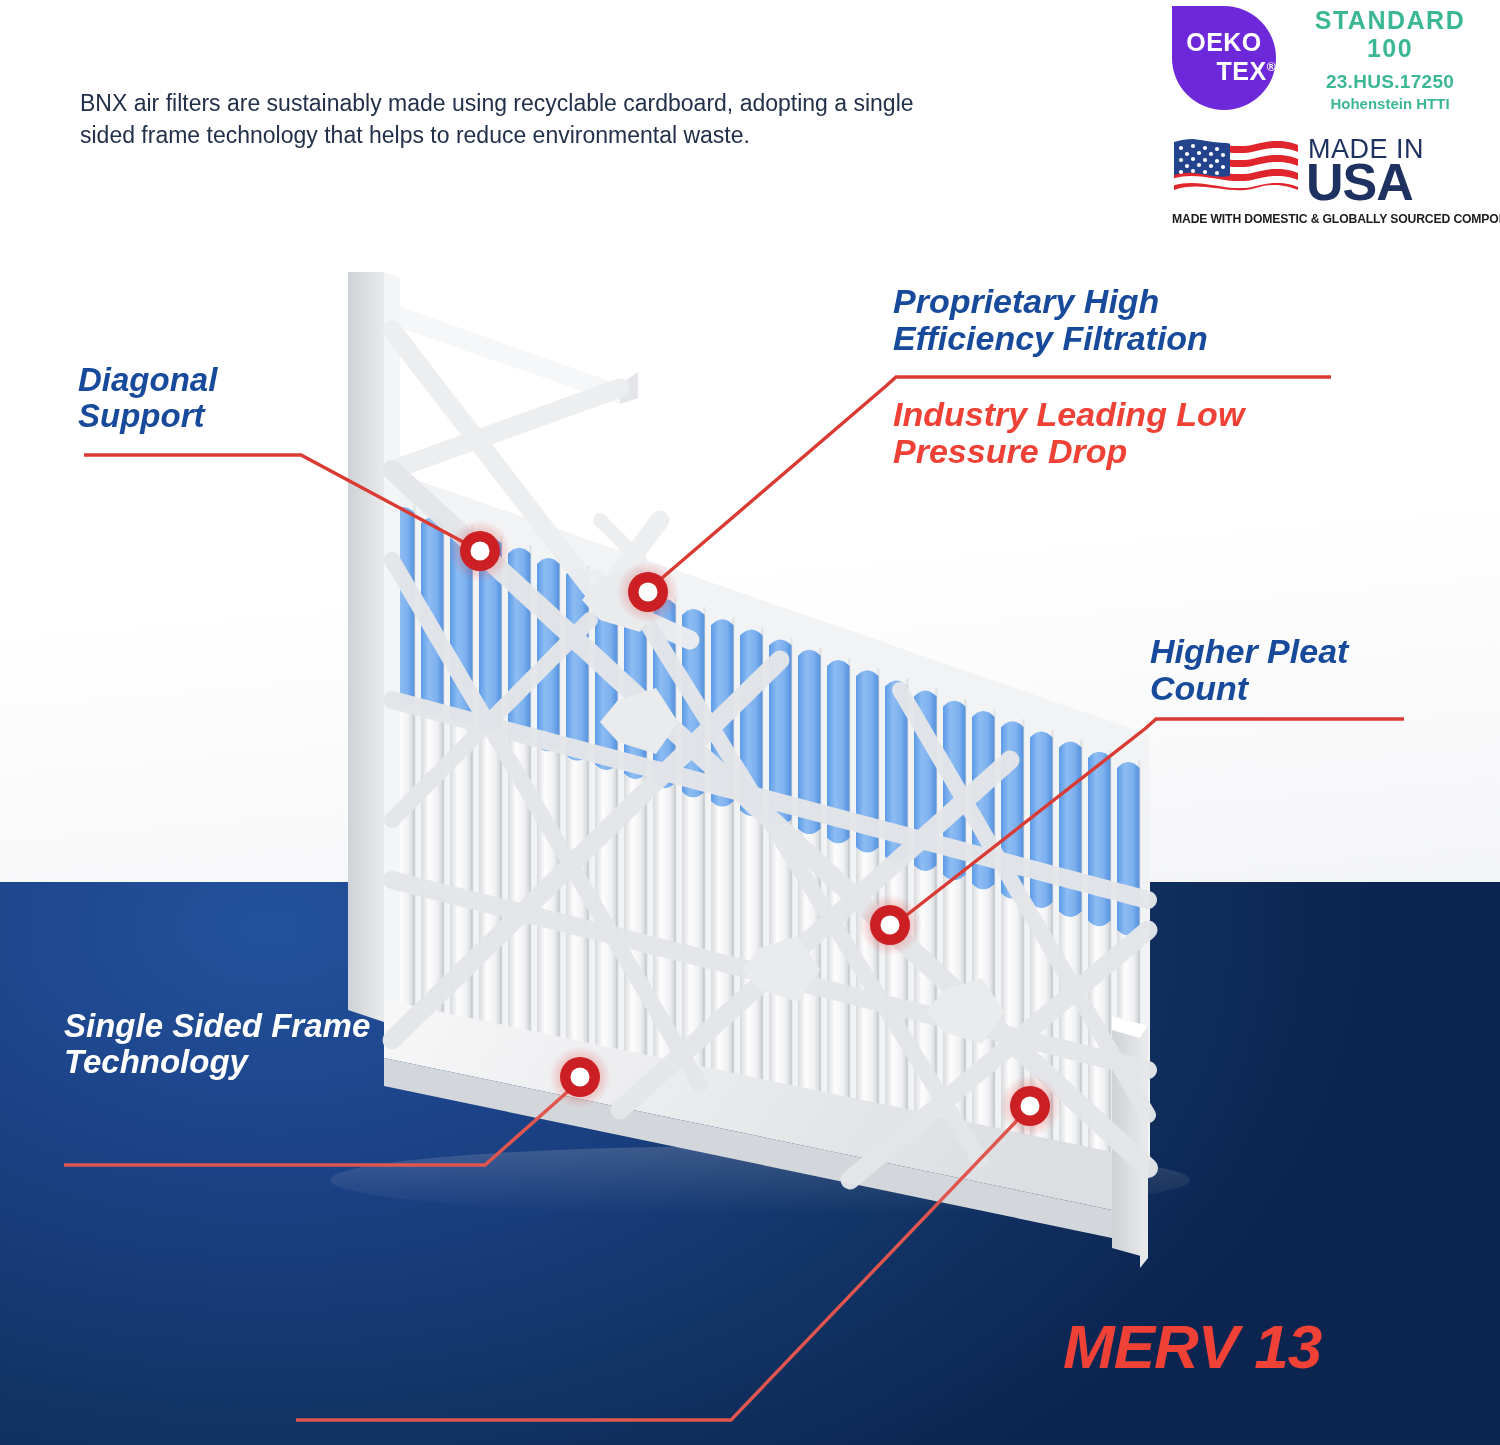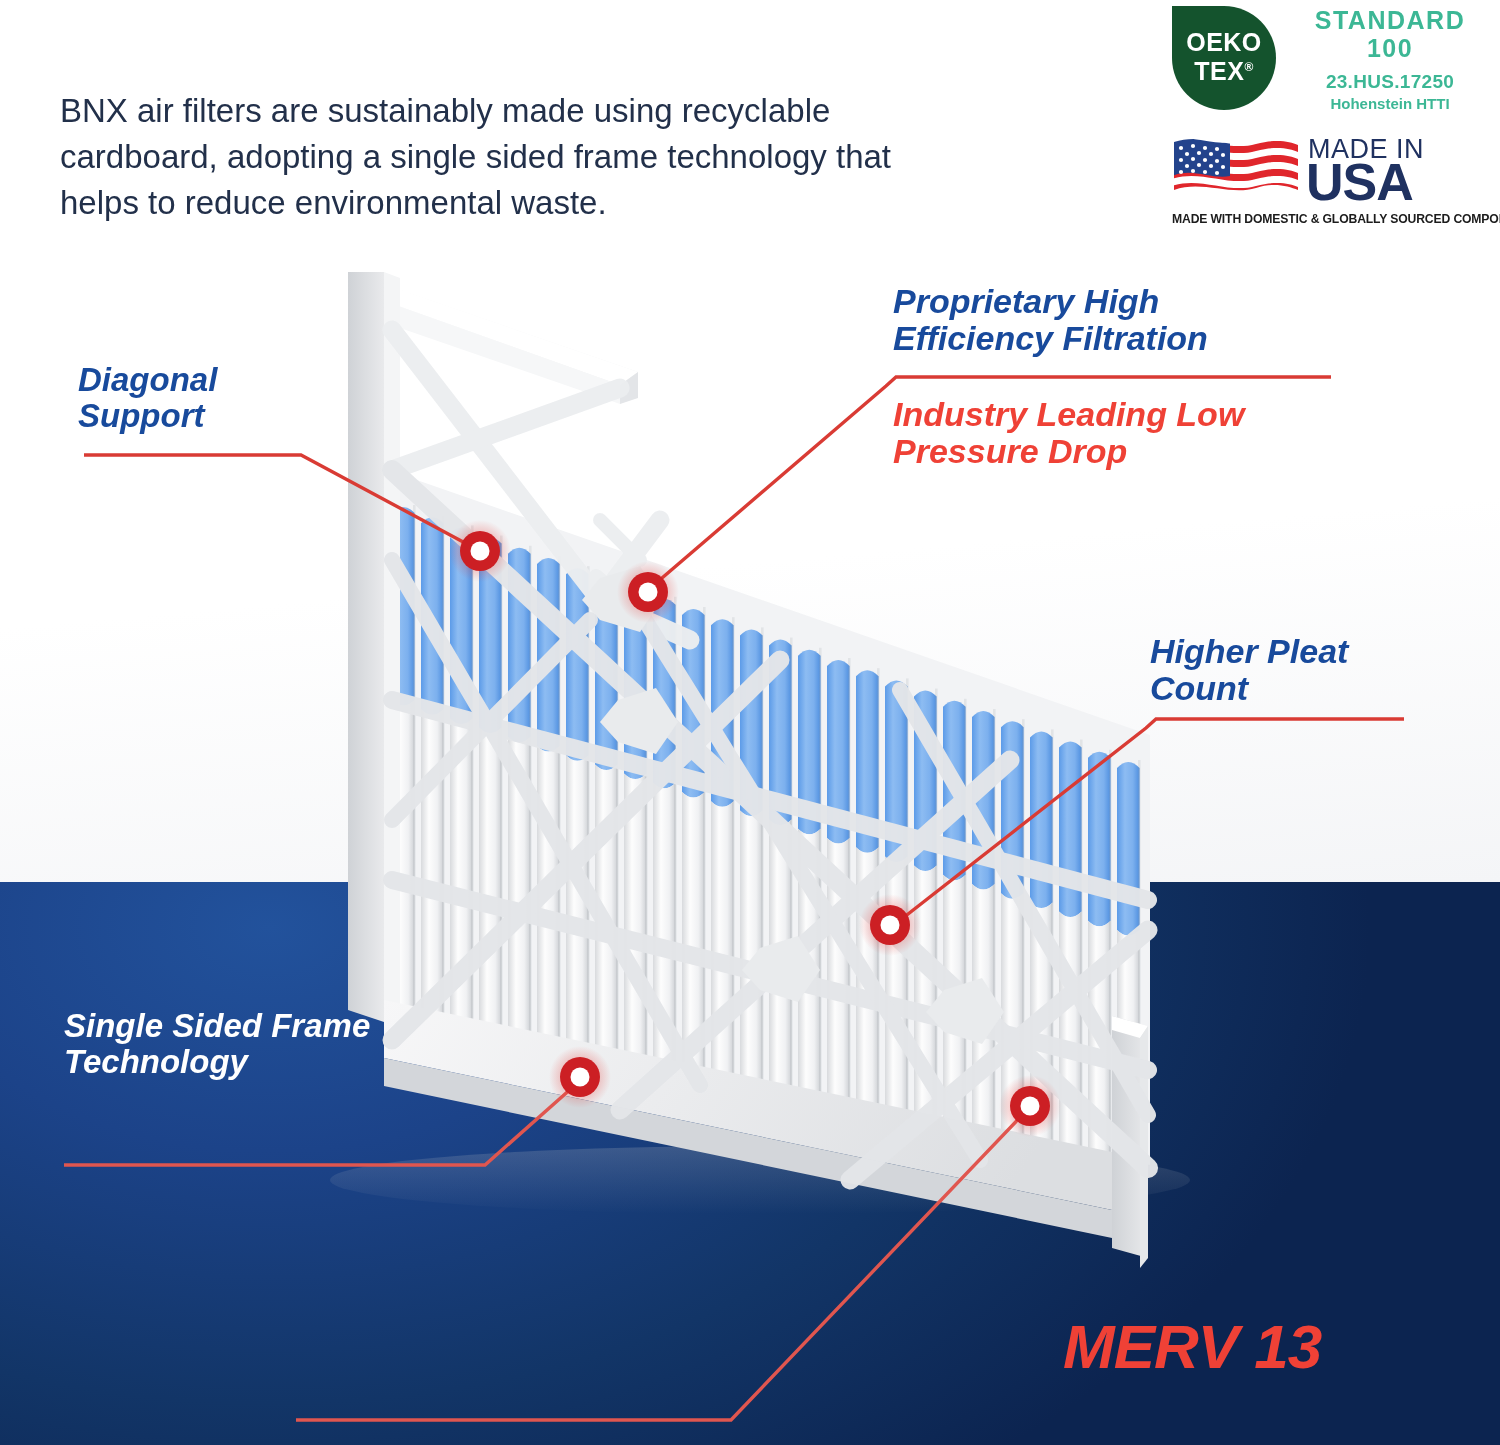--- a/index.html
+++ b/index.html
@@ -14,30 +14,30 @@
   
   .bg-top{position:absolute;left:0;top:0;width:1500px;height:882px;
     background:linear-gradient(175deg,#ffffff 0%,#ffffff 62%,#f4f5f7 100%);}
   .bg-bottom{position:absolute;left:0;top:882px;width:1500px;height:563px;
     background:radial-gradient(ellipse 1100px 700px at 18% 8%, #22529c 0%, #1c4389 32%, #123567 68%, #0c2450 100%);}
 
   
   .headline{position:absolute;left:62px;top:8px;
     font-size:58px;font-weight:bold;font-style:italic;color:#ef4136;
     letter-spacing:-1px;line-height:1.08;white-space:nowrap;}
-  .subcopy{position:absolute;left:60px;top:88px;width:880px;
-    font-size:33px;line-height:1.39;color:#22304a;font-weight:400;}
+  .subcopy{position:absolute;left:80px;top:88px;width:880px;
+    font-size:23px;line-height:1.39;color:#22304a;font-weight:400;}
 
   
   .oeko-wrap{position:absolute;left:1172px;top:6px;width:320px;height:112px;}
   .oeko-drop{position:absolute;left:0;top:0;width:104px;height:104px;
-    background:#14532d;border-radius:0 52px 52px 52px;}
+    background:#6d28d9;border-radius:0 52px 52px 52px;}
   .oeko-drop .l1{position:absolute;left:0;right:0;top:24px;text-align:center;
     color:#fff;font-size:25px;font-weight:bold;letter-spacing:.5px;line-height:1;}
-  .oeko-drop .l2{position:absolute;left:0;right:0;top:53px;text-align:center;
+  .oeko-drop .l2{position:absolute;left:0;right:0;top:53px;text-align:right;
     color:#fff;font-size:25px;font-weight:bold;letter-spacing:.5px;line-height:1;}
   .oeko-drop .reg{font-size:12px;vertical-align:super;font-weight:bold;}
   .oeko-txt{position:absolute;left:118px;top:0;width:200px;text-align:center;}
   .oeko-std{color:#3cb795;font-size:25px;font-weight:bold;letter-spacing:1.5px;line-height:1.12;}
   .oeko-code{color:#3cb795;font-size:19px;font-weight:bold;margin-top:9px;letter-spacing:.3px;}
   .oeko-inst{color:#3cb795;font-size:15px;font-weight:bold;margin-top:2px;}
 
   
   .usa-wrap{position:absolute;left:1172px;top:132px;width:320px;height:100px;}
   .flag{position:absolute;left:0;top:0;width:128px;height:72px;}

